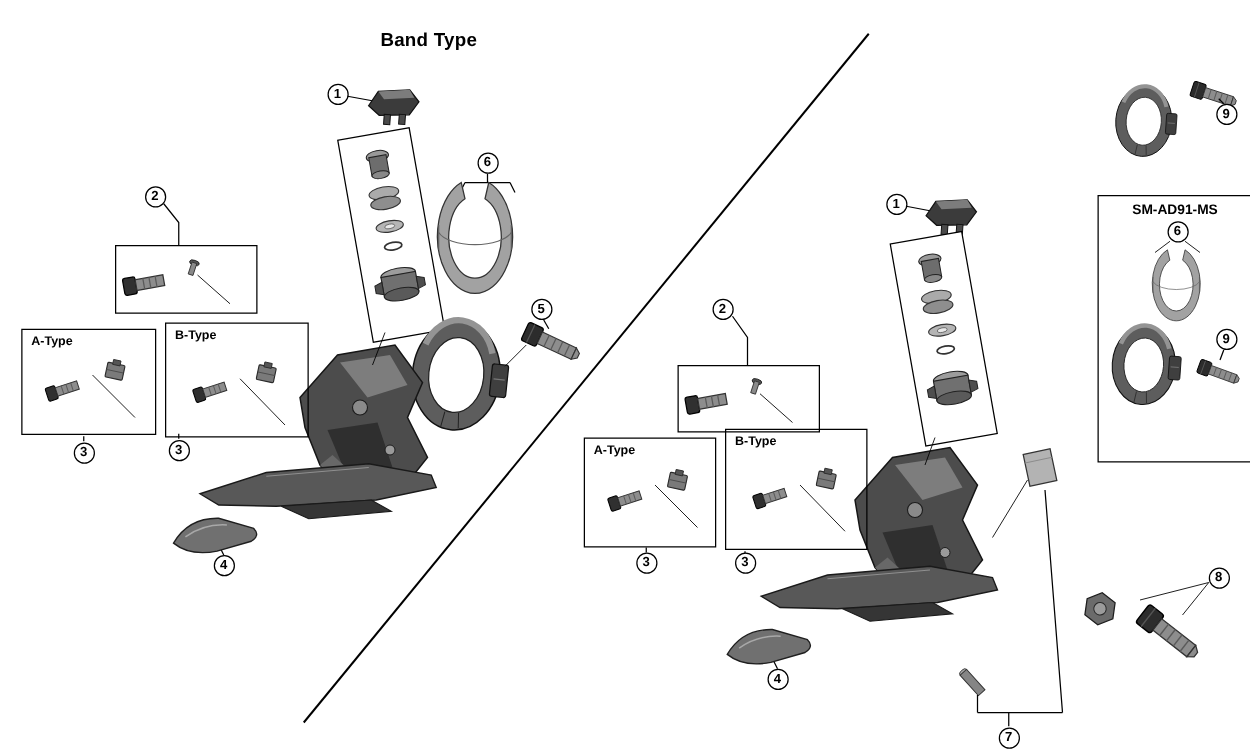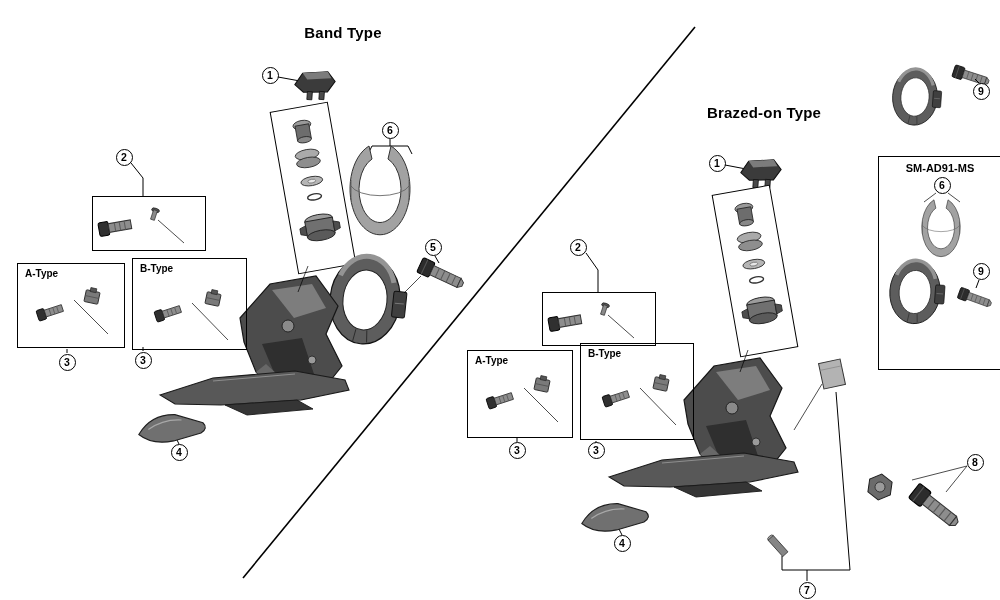--- a/index.html
+++ b/index.html
@@ -188,21 +188,20 @@
     <g>
       <path d="M924,193 L912,202 M936,193 L948,202" class="ldt"></path>
       <use href="#p-shim" transform="translate(929,228) scale(0.64)"></use>
       <use href="#p-clamp" transform="translate(903,292) scale(0.72) rotate(4)"></use>
       <use href="#p-bolt-lg" transform="translate(962,298) rotate(20) scale(0.72)"></use>
       <line x1="967" y1="280" x2="964" y2="288" class="ld"></line>
     </g>
   </svg>
 
   <div class="dg-title" style="left:270px;top:24px;width:122px">Band Type</div>
-  <div class="dg-title" style="left:678px;top:104px;width:148px">Brazed-on Type</div>
 
   <div class="pbox" style="left:80px;top:196px;width:114px;height:55px"></div>
   <div class="pbox" style="left:5px;top:263px;width:108px;height:85px">
     <span class="pbox-label">A-Type</span>
   </div>
   <div class="pbox" style="left:120px;top:258px;width:115px;height:92px">
     <span class="pbox-label">B-Type</span>
   </div>
   <div class="pbox" style="left:530px;top:292px;width:114px;height:54px"></div>
   <div class="pbox" style="left:455px;top:350px;width:106px;height:88px">

